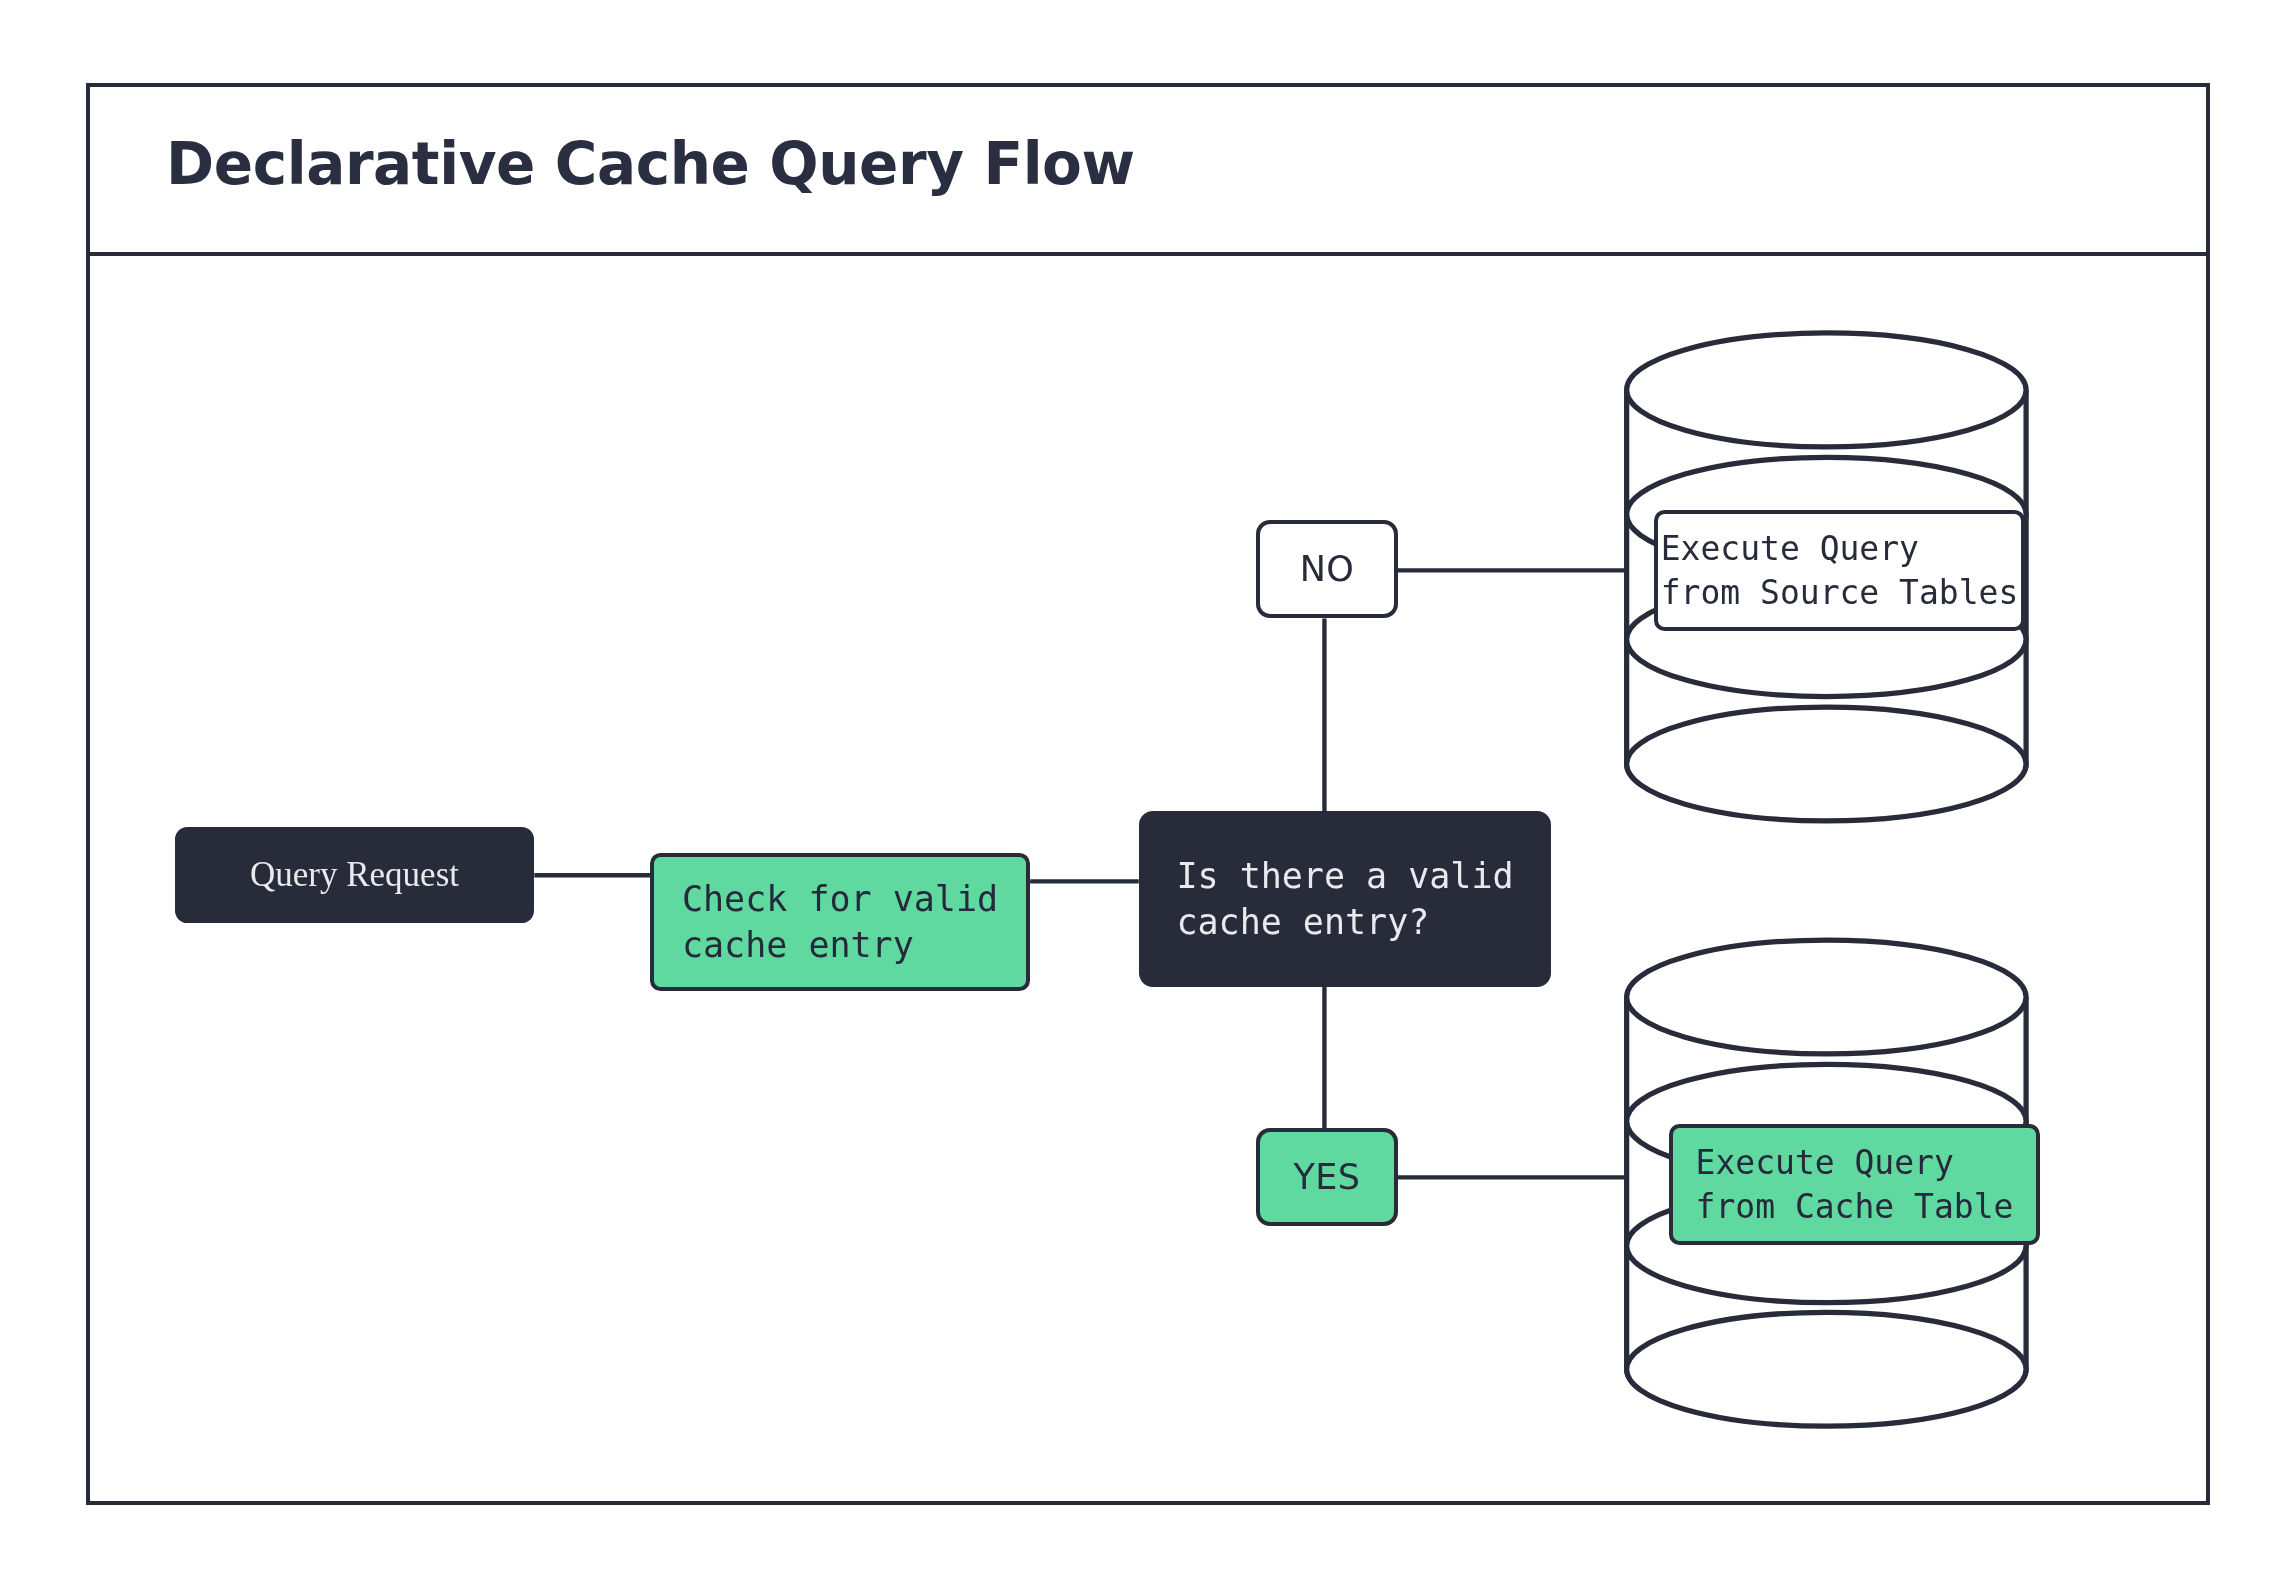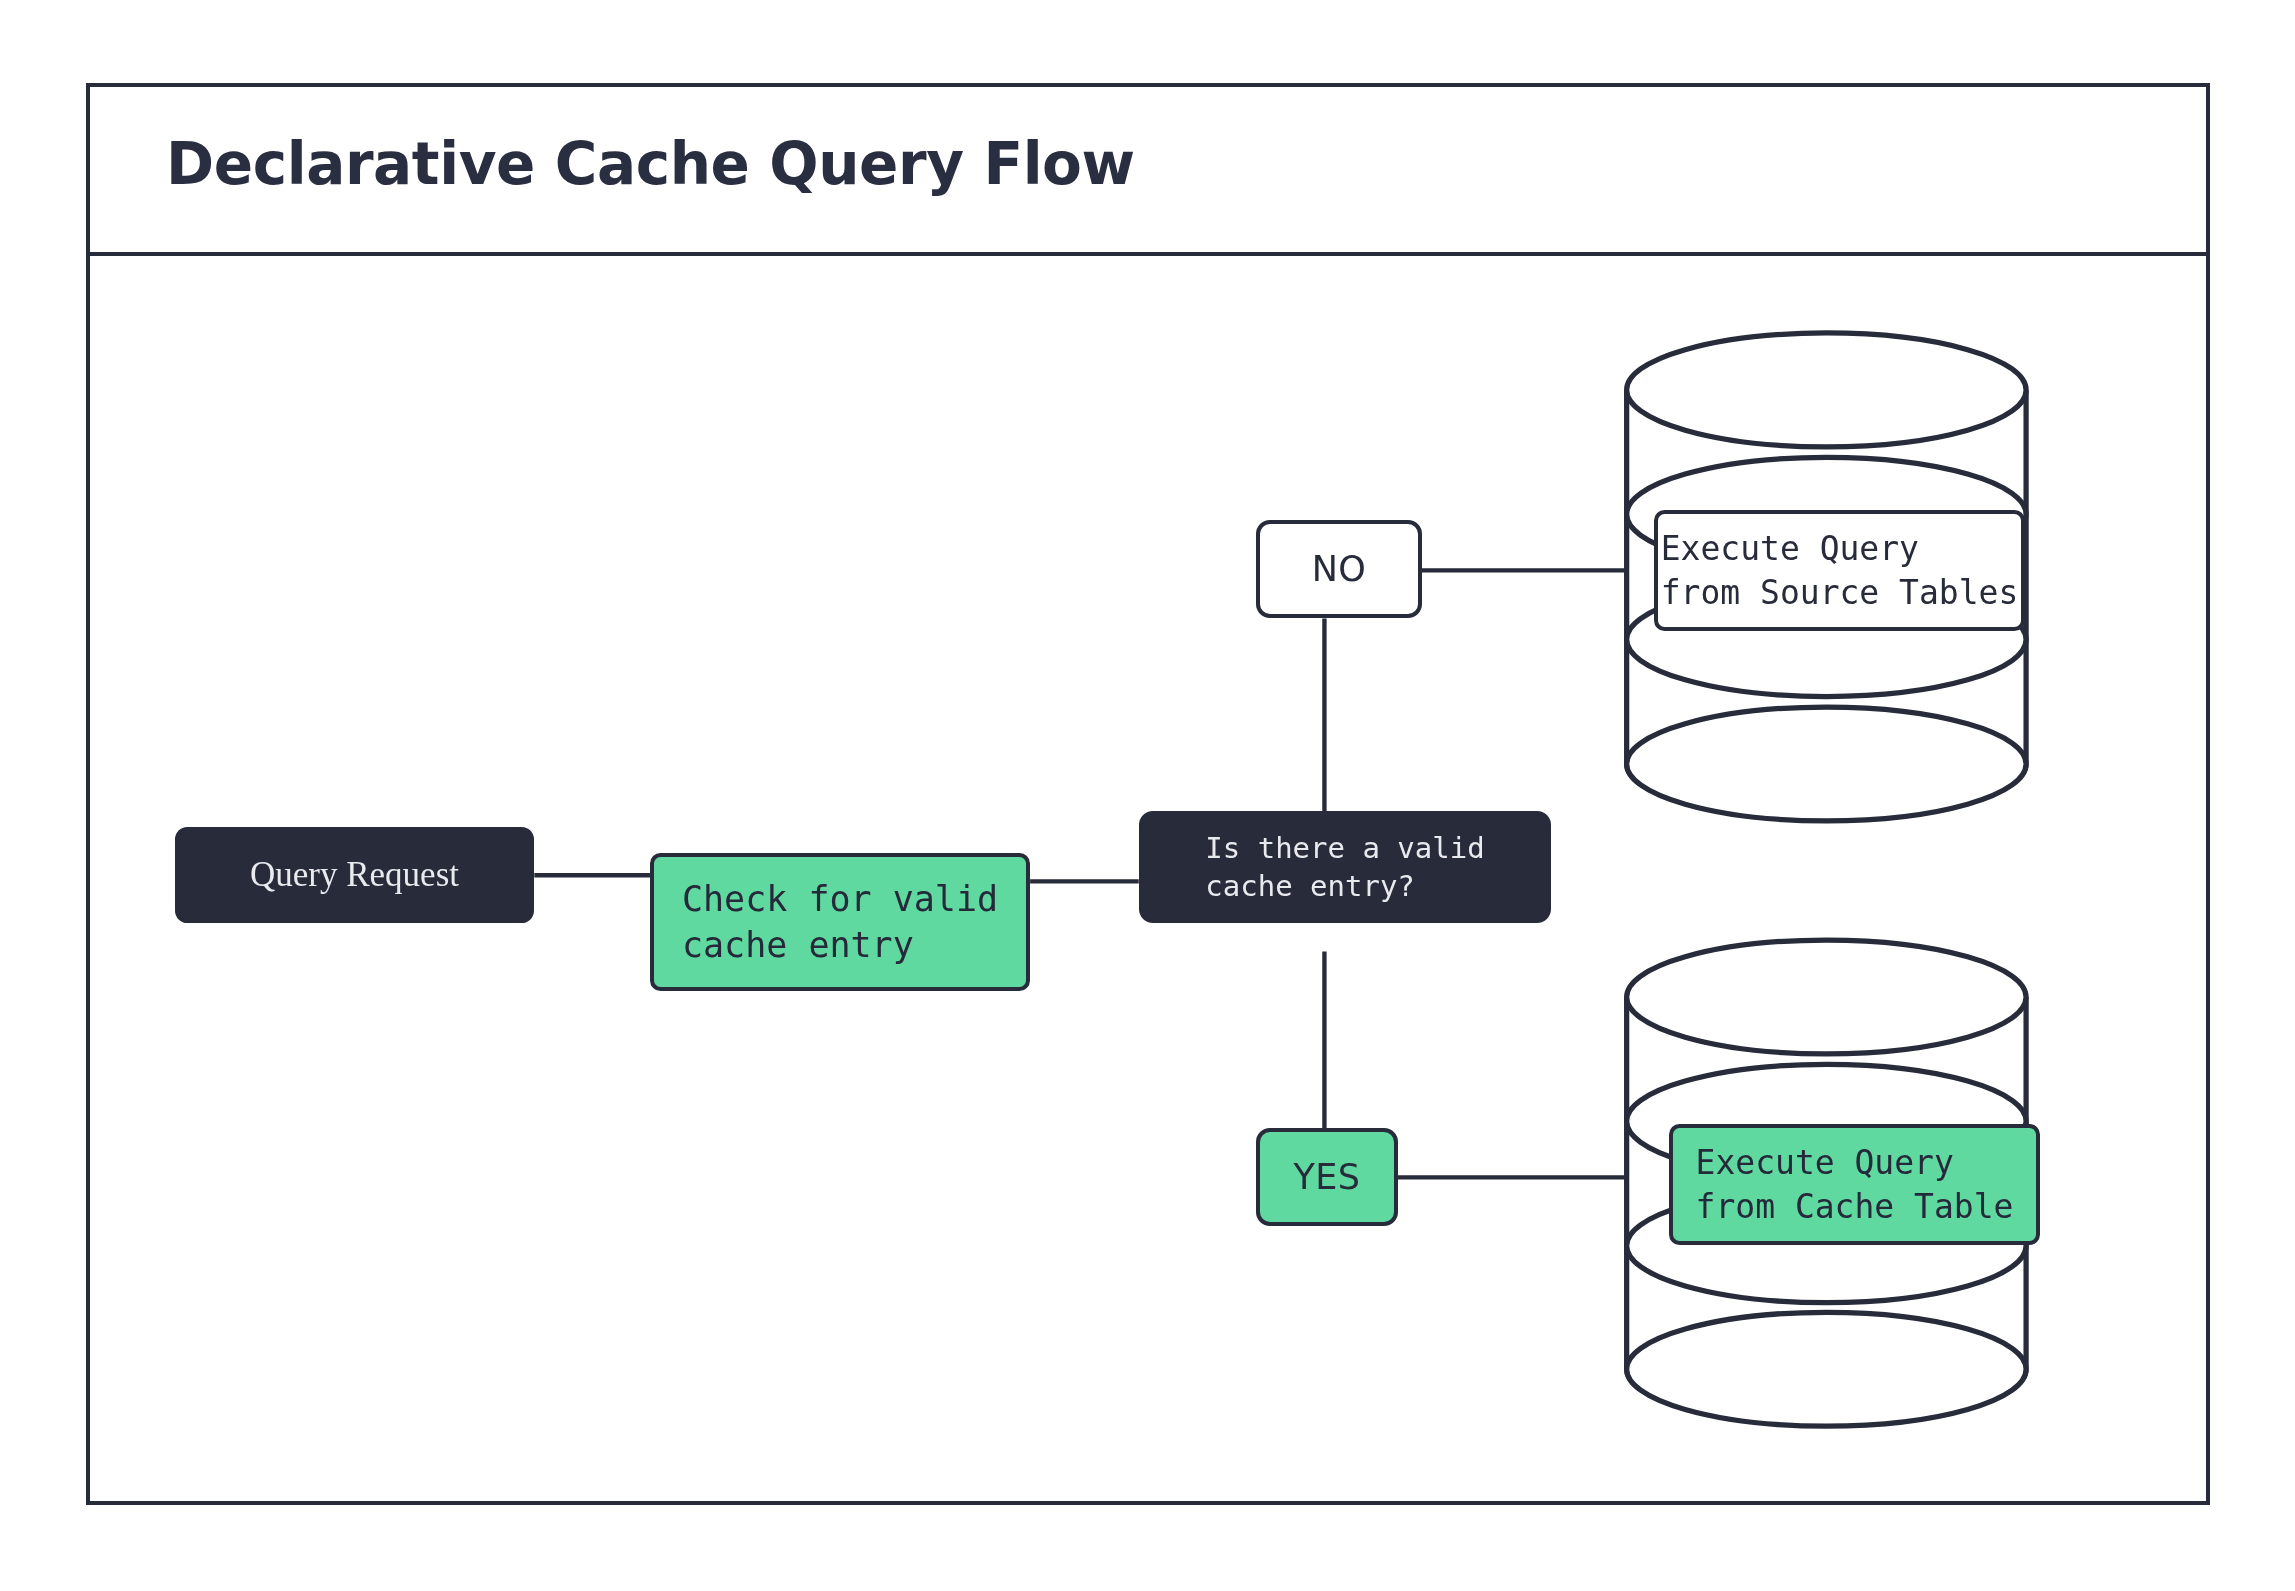--- a/index.html
+++ b/index.html
@@ -117,22 +117,22 @@
     font-family: Liberation Serif, serif;
   }
   #node-check-cache {
     left: 650px; top: 813px;
     width: 380px; height: 138px;
     font-size: 35px;
     margin-top: 40px;
   }
   #node-decision {
     left: 1139px; top: 811px;
-    width: 412px; height: 112px;
-    font-size: 29px;
+    width: 412px; height: 176px;
+    font-size: 35px;
     border-radius: 14px;
   }
   #node-exec-source {
     left: 1654px; top: 510px;
     width: 371px; height: 121px;
     font-size: 33px;
     border-radius: 10.5px;
   }
   #node-exec-cache {
     left: 1669px; top: 1124px;
@@ -149,21 +149,21 @@
     justify-content: center;
     font-family: "DejaVu Sans", sans-serif;
     font-size: 35px;
     letter-spacing: 0.4px;
     border: 4.4px solid #272B3A;
     border-radius: 14px;
     color: #272B3A;
   }
   #label-no {
     left: 1256px; top: 520px;
-    width: 166px; height: 98px;
+    width: 142px; height: 98px;
     background: #ffffff;
   }
   #label-yes {
     left: 1256px; top: 1128px;
     width: 142px; height: 98px;
     background: #5FD9A0;
   }
 </style>
 </head>
 <body>

